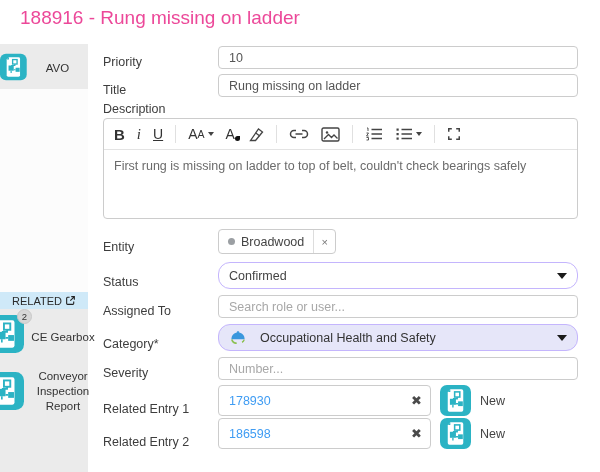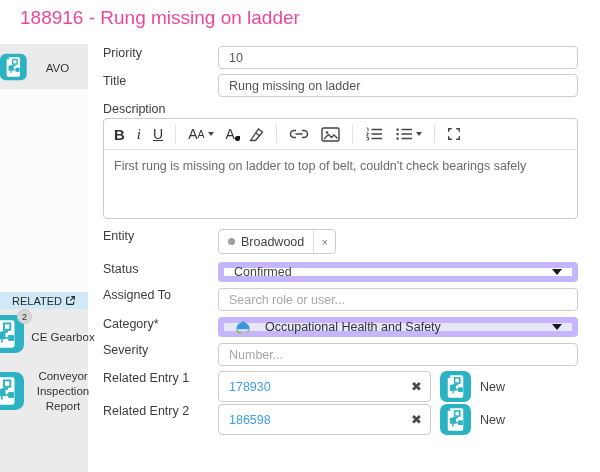--- a/index.html
+++ b/index.html
@@ -18,21 +18,21 @@
   .side-item { display:flex; flex-direction:row; align-items:center; cursor:pointer; }
   .side-item-label { font-size:11.5px; color:#333; margin-top:2px; line-height:15px; width:78px; }
   .icon-wrap { position:relative; display:inline-block; }
   .badge { position:absolute; top:-5px; right:-8px; width:15px; height:15px; border-radius:50%;
            background:#d7d7d7; border:1px solid #c9c9c9; font-size:9.5px; color:#333;
            line-height:13px; text-align:center; }
   .mb10 { margin-bottom:9px; }
 
   
   .form { position:absolute; left:103px; top:46px; width:475px; }
-  .row { display:flex; align-items:flex-start; }
+  .row { display:flex; align-items:flex-end; }
   .lbl { width:115px; flex-shrink:0; font-size:12.5px; color:#3d3d3d; }
   .ctl { flex:1; position:relative; }
   input.txt { width:100%; height:23px; border:1px solid #ccc; border-radius:4px; padding:0 10px;
               font-size:12.5px; color:#555; background:#fff; outline:none; }
   input.txt::placeholder { color:#a8a8a8; }
   .mb5{margin-bottom:5px;} .mb6{margin-bottom:6px;} .mb3{margin-bottom:3px;} .mb8{margin-bottom:8px;}
 
   .desc-label { font-size:12.5px; color:#3d3d3d; height:16px; margin-top:5px; }
   .editor { border:1px solid #ccc; border-radius:4px; margin-bottom:10px; }
   .toolbar { height:31px; border-bottom:1px solid #e3e3e3; display:flex; align-items:center;
@@ -50,21 +50,21 @@
           border-radius:50% 0 50% 50%; }
   .editor-content { min-height:68px; padding:8px 10px; font-size:12.5px; color:#6b6b6b; line-height:1.4; }
 
   .tag { display:inline-flex; align-items:stretch; height:25px; border:1px solid #ccc; border-radius:4px;
          background:#fff; overflow:hidden; }
   .tag-main { display:flex; align-items:center; gap:6px; padding:0 9px; font-size:12.5px; color:#444; }
   .tag-dot { width:7px; height:7px; border-radius:50%; background:#9b9fa3; }
   .tag-x { display:flex; align-items:center; justify-content:center; width:22px; border-left:1px solid #ddd;
            font-size:11px; color:#777; cursor:pointer; }
 
-  .select { height:20px; border:6px solid #c4b5fd; border-radius:4px; background:#fff; display:flex;
+  .select { height:27px; border:1px solid #c4b5fd; border-radius:12px; background:#fff; display:flex;
             align-items:center; padding:0 26px 0 10px; font-size:12.5px; color:#444; position:relative;
             cursor:pointer; }
   .select .sel-caret { position:absolute; right:10px; top:50%; margin-top:-3px; width:0; height:0;
             border-left:5px solid transparent; border-right:5px solid transparent; border-top:6px solid #1a1a1a; }
   .select.category { background:#e6e6f9; color:#333; gap:13px; }
 
   .re-wrap { display:flex; align-items:center; }
   .re-input-wrap { position:relative; width:213px; flex-shrink:0; }
   .re-input-wrap input.txt { height:31px; color:#3f9cf3; padding-right:36px; }
   .clear-x { position:absolute; right:9px; top:50%; transform:translateY(-54%); font-size:13px;

